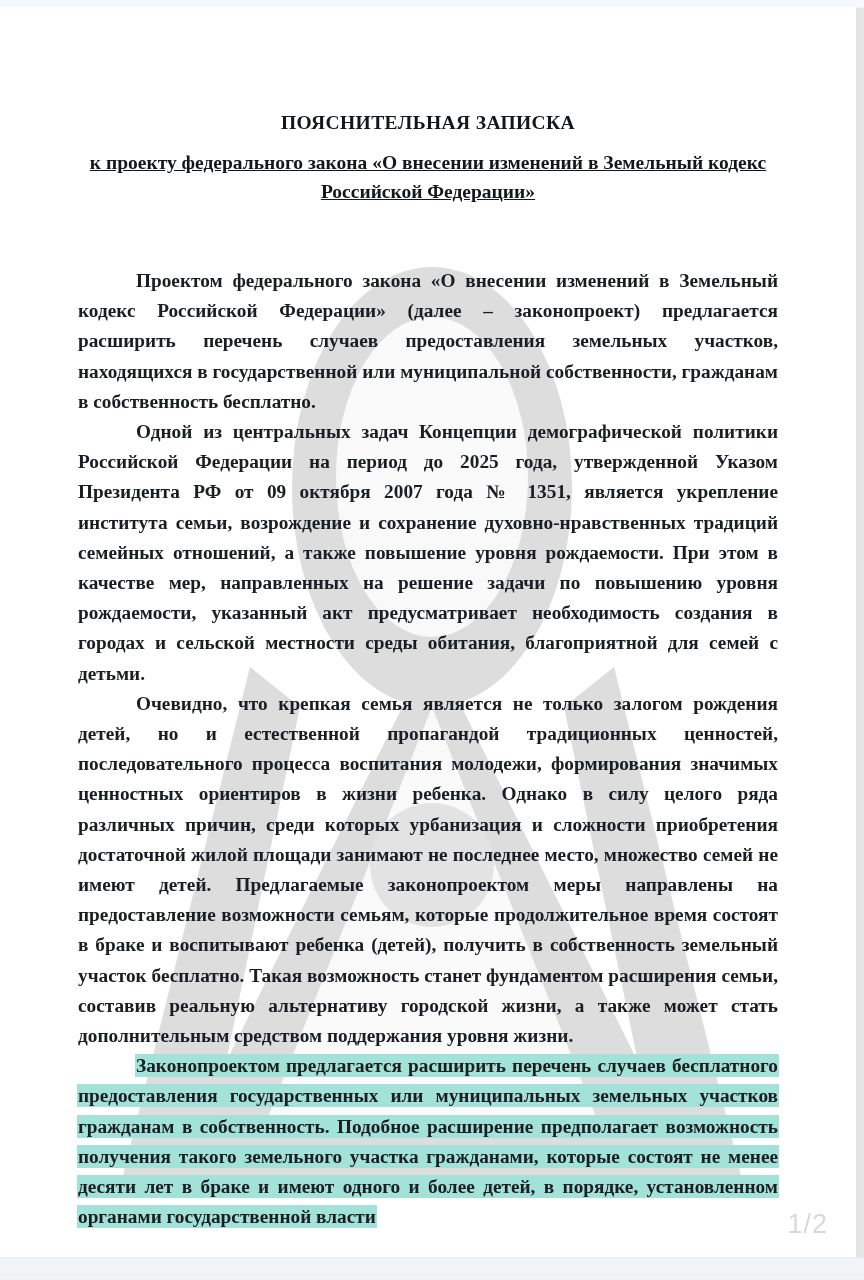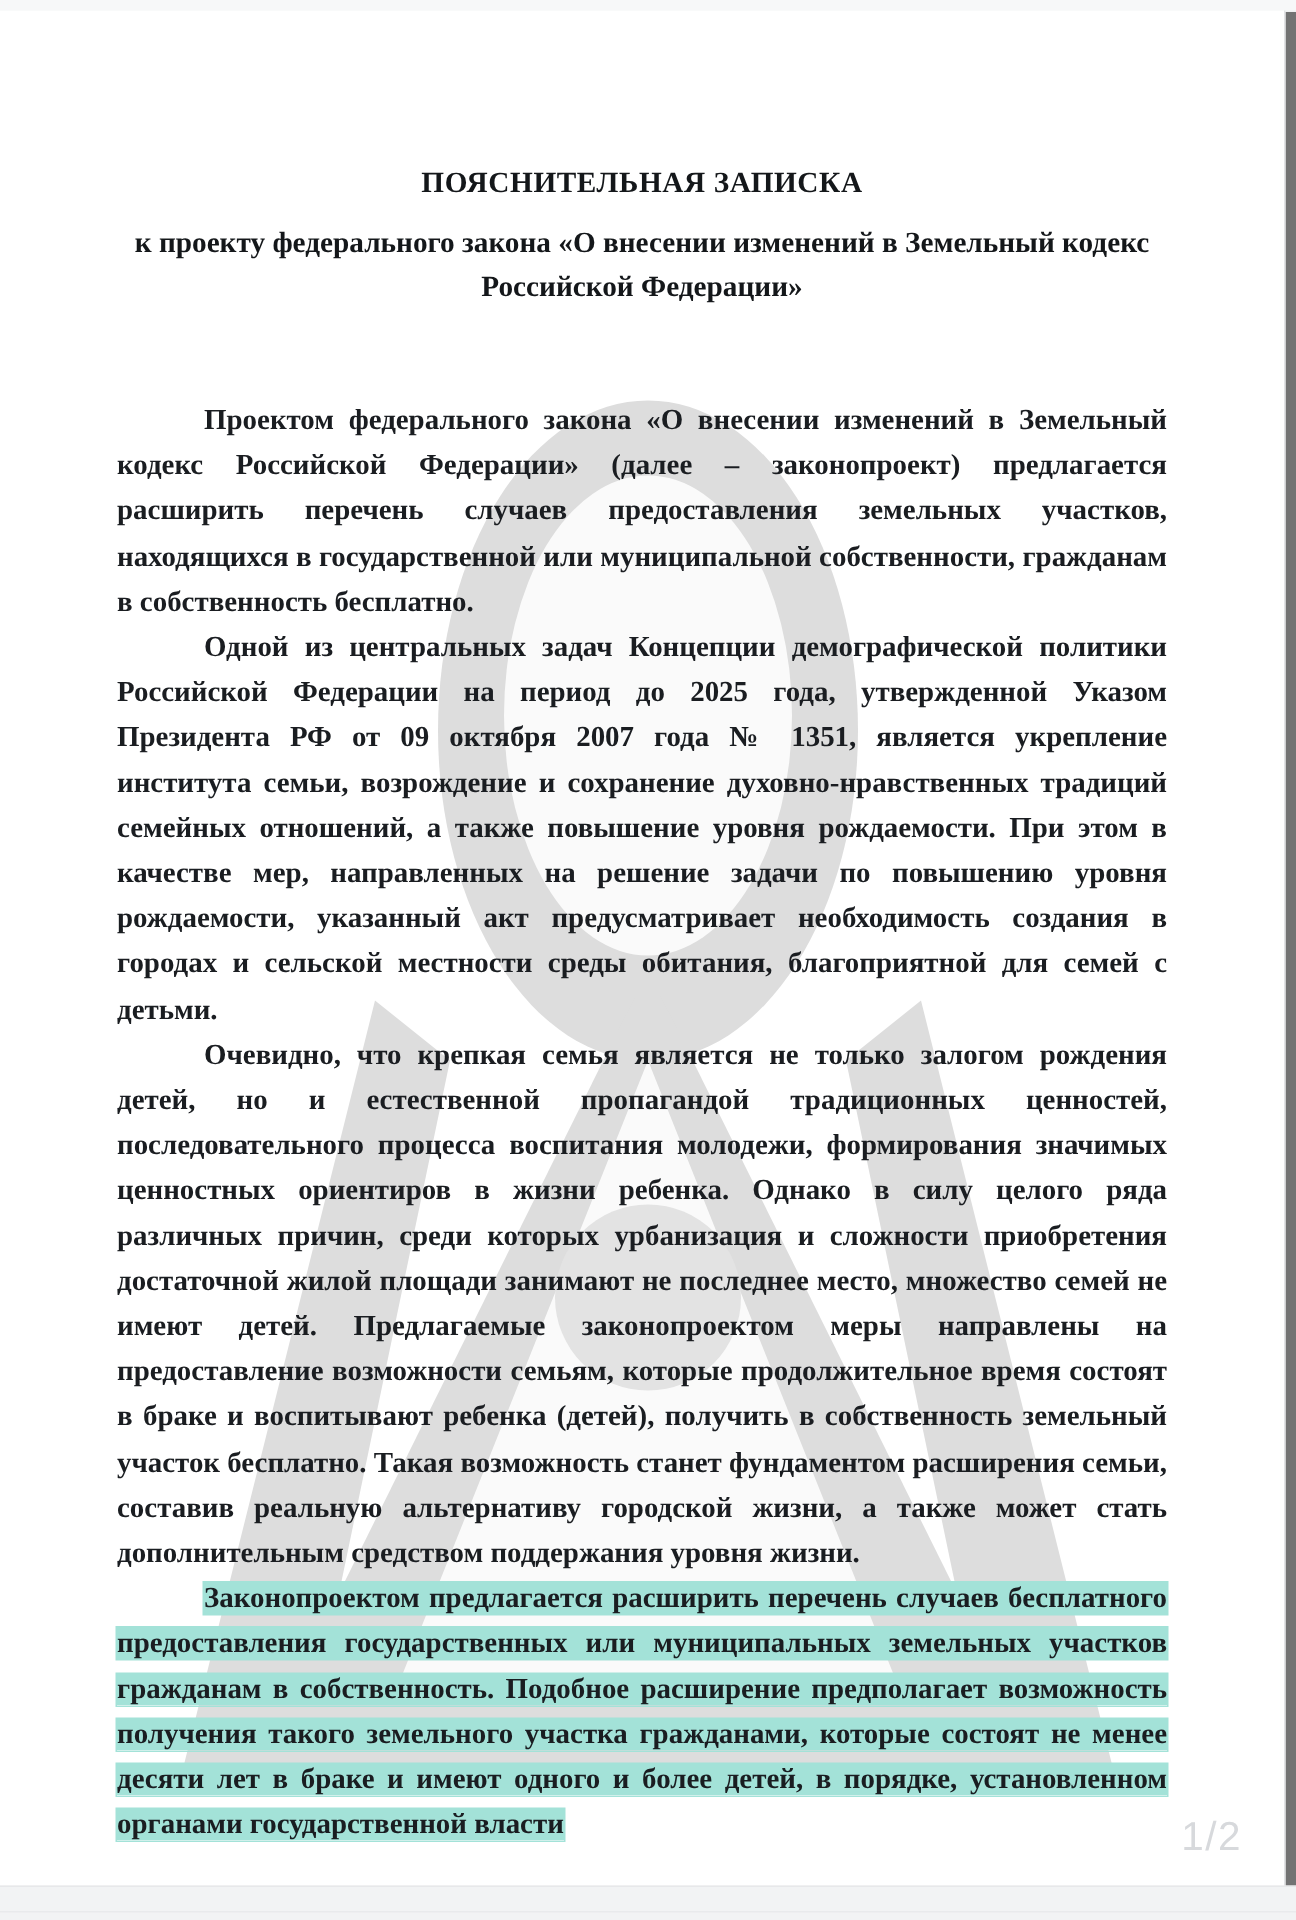--- a/index.html
+++ b/index.html
@@ -11,21 +11,21 @@
 
   body {
     font-family: "Liberation Serif", "DejaVu Serif", serif;
   }
 
   .viewer {
     position: relative;
     width: 864px;
     height: 1280px;
     overflow: hidden;
-    background: #737373;
+    background: #e5e5e5;
   }
 
   
   .top-chrome {
     position: absolute;
     top: 0;
     left: 0;
     width: 864px;
     height: 7px;
     background: #f7f8f9;
@@ -97,20 +97,21 @@
     margin: 0;
   }
 
   .doc-subtitle {
     font-size: 19.5px;
     font-weight: bold;
     color: #14171a;
     line-height: 1.45;
     margin: 14px auto 0 auto;
     width: 700px;
+    text-decoration: underline;
   }
 
   .content {
     margin: 0;
     padding: 0 78px 0 78px;
   }
 
   p.para {
     font-size: 19.3px;
     line-height: 30.2px;

